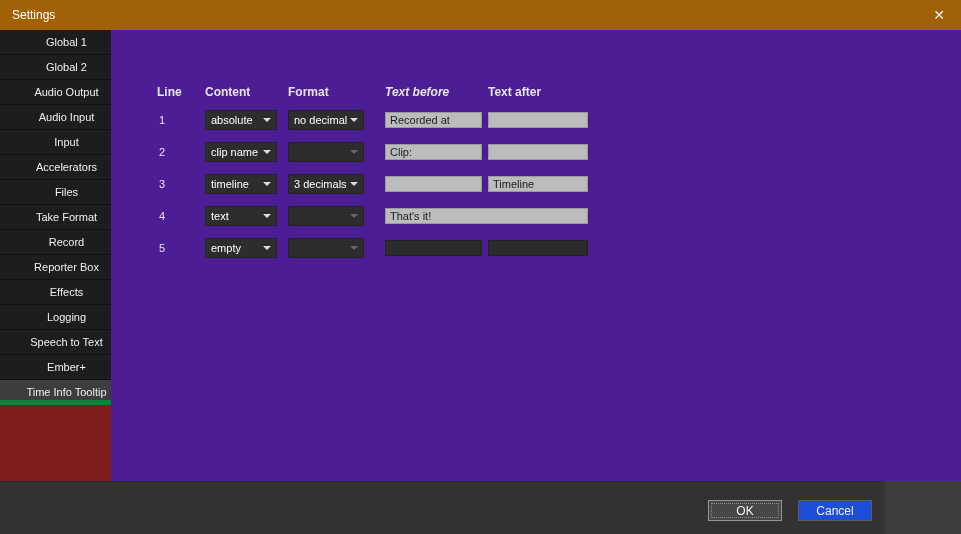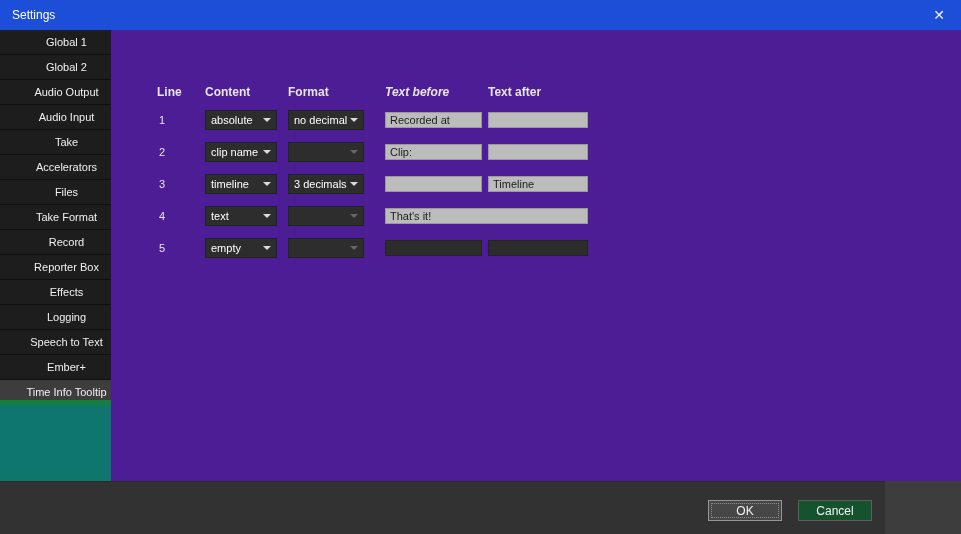--- a/index.html
+++ b/index.html
@@ -7,33 +7,33 @@
   body {
     font-family: "Liberation Sans", sans-serif;
     background: #3d3d3d;
     position: relative;
     overflow: hidden;
     color: #eaeaea;
   }
   
   .titlebar {
     position: absolute; left: 0; top: 0; width: 961px; height: 30px;
-    background: #1d4ed8;
+    background: #a16207;
     display: flex; align-items: center;
     padding: 0 12px;
   }
   .titlebar .title { font-size: 12px; color: #ffffff; }
   .titlebar .close {
     margin-left: auto; font-size: 14px; color: #f2f2f2;
     cursor: default; line-height: 30px; padding: 0 4px;
   }
   
   .sidebar {
     position: absolute; left: 0; top: 30px; width: 133px; height: 451px;
-    background: #0f766e;
+    background: #7f1d1d;
   }
   .sb-item {
     height: 25px; line-height: 24px;
     background: #1d1d1d;
     border-bottom: 1px solid #101010;
     color: #f0f0f0; font-size: 11px; text-align: center;
     cursor: default;
   }
   .sb-item.selected {
     background: #3d3d3d;
@@ -109,37 +109,37 @@
     font-family: "Liberation Sans", sans-serif;
     font-size: 12px; color: #f2f2f2; cursor: default;
   }
   .btn.ok {
     right: 103px;
     background: #474747; border: 1px solid #969696;
     outline: 1px dotted #8e8e8e; outline-offset: -4px;
   }
   .btn.cancel {
     right: 13px;
-    background: #14532d; border: 1px solid #5c5c5c;
+    background: #1d4ed8; border: 1px solid #5c5c5c;
   }
 </style>
 </head>
 <body>
 
 <div class="titlebar">
   <span class="title">Settings</span>
   <span class="close">✕</span>
 </div>
 
 <div class="sidebar">
   <div class="sb-item">Global 1</div>
   <div class="sb-item">Global 2</div>
   <div class="sb-item">Audio Output</div>
   <div class="sb-item">Audio Input</div>
-  <div class="sb-item">Take</div>
+  <div class="sb-item">Input</div>
   <div class="sb-item">Accelerators</div>
   <div class="sb-item">Files</div>
   <div class="sb-item">Take Format</div>
   <div class="sb-item">Record</div>
   <div class="sb-item">Reporter Box</div>
   <div class="sb-item">Effects</div>
   <div class="sb-item">Logging</div>
   <div class="sb-item">Speech to Text</div>
   <div class="sb-item">Ember+</div>
   <div class="sb-item selected">Time Info Tooltip</div>

